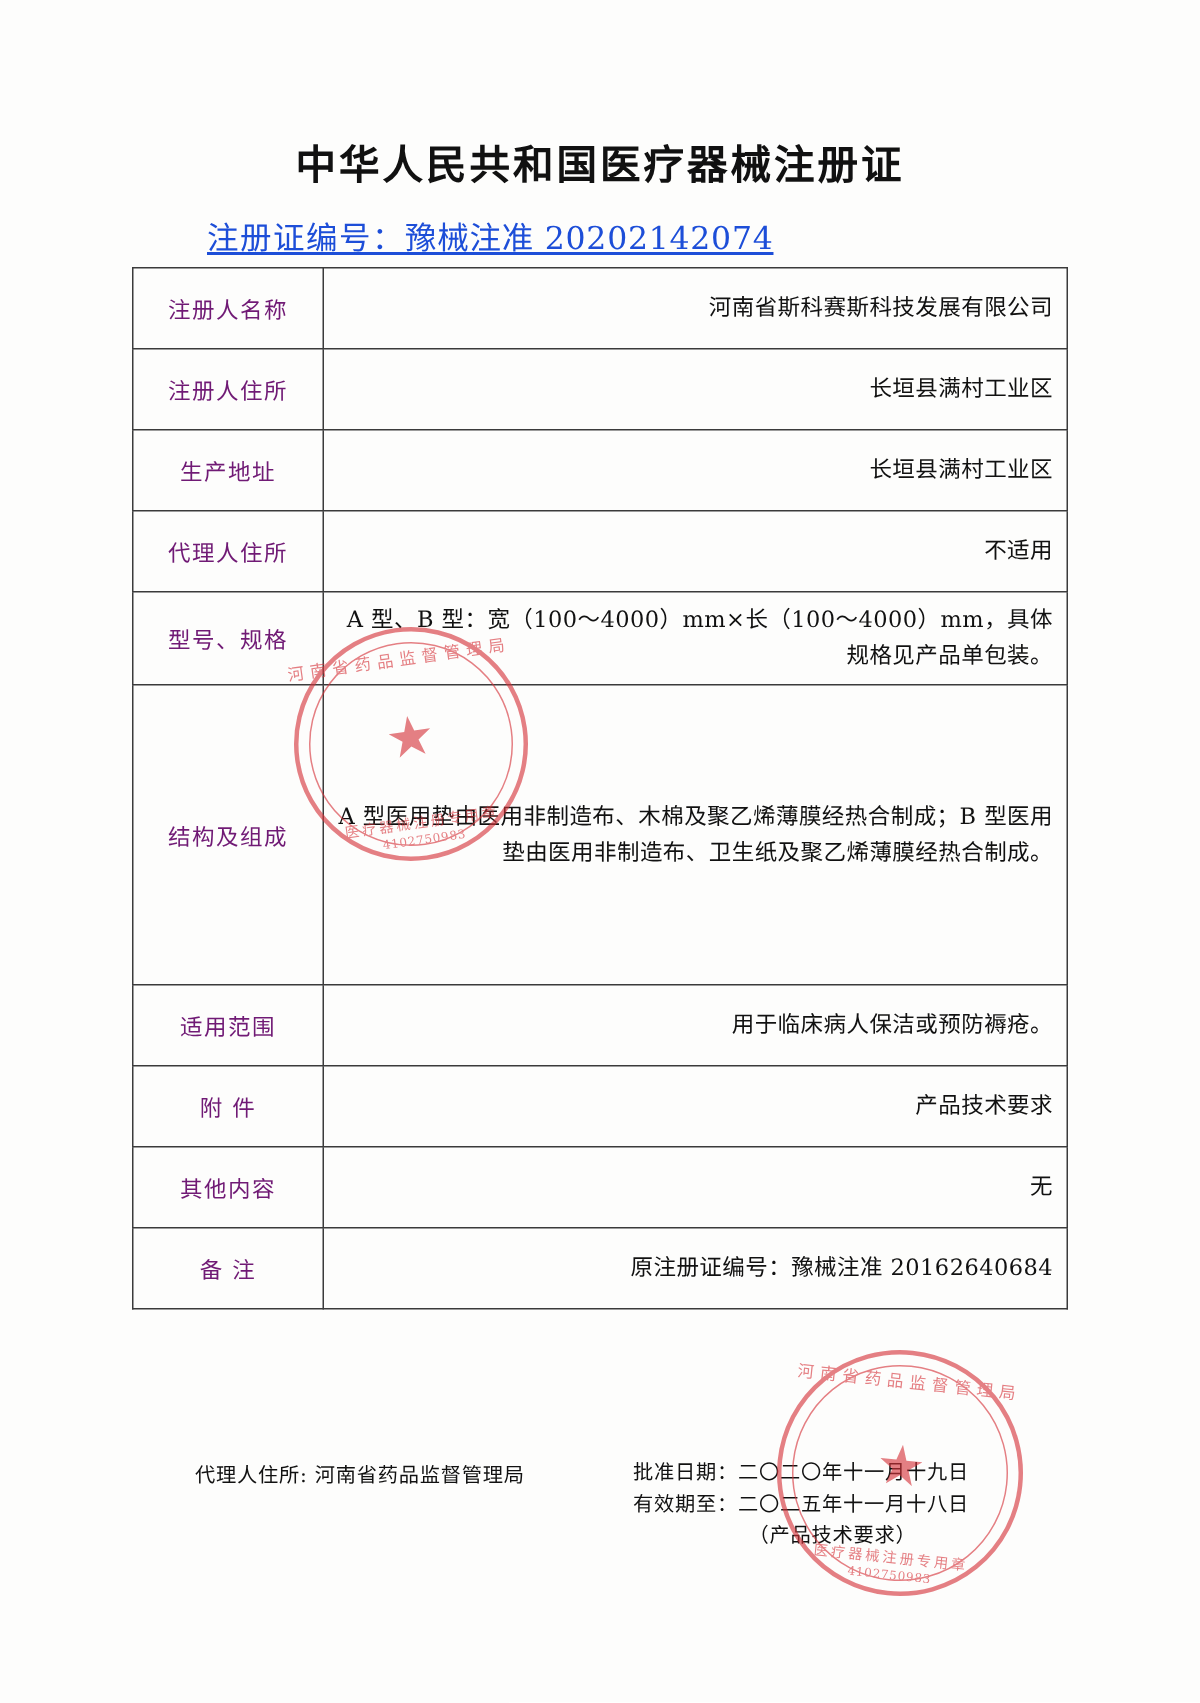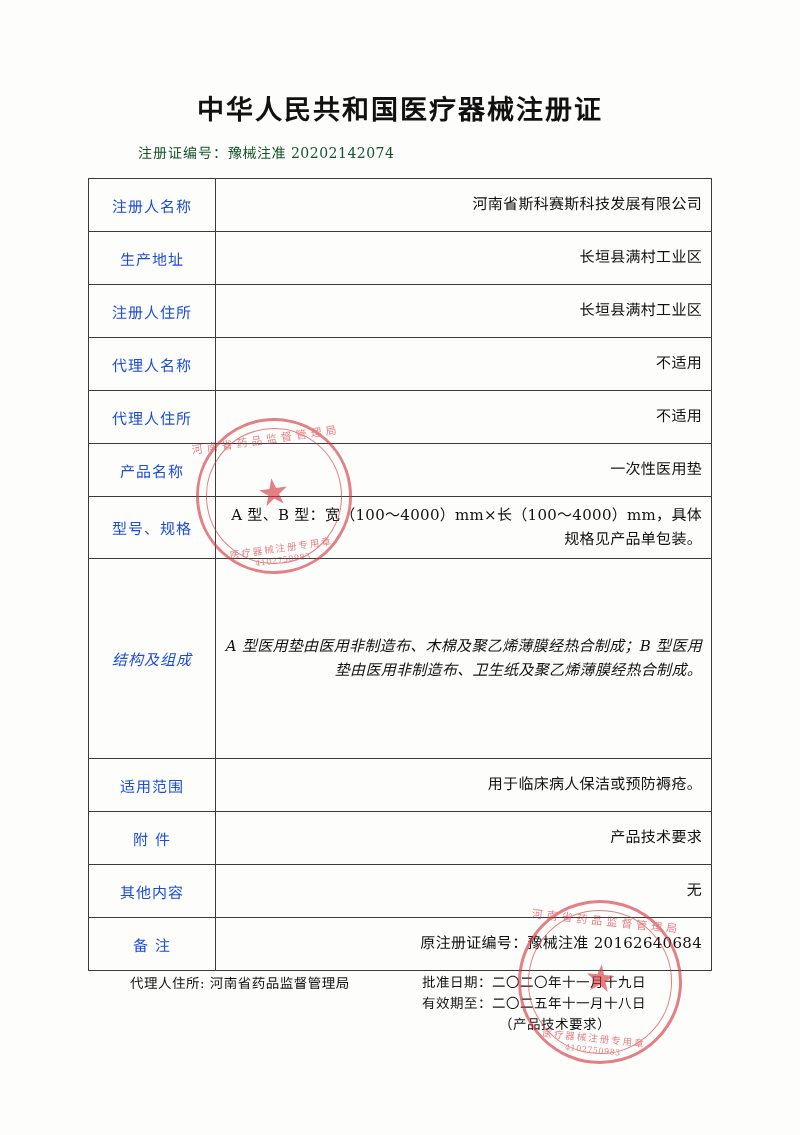--- a/index.html
+++ b/index.html
@@ -33,23 +33,24 @@
     font-weight: bold;
     letter-spacing: 2px;
     font-family: "DejaVu Serif", "Liberation Serif", serif;
     color: #111;
   }
 
   .reg-no-line {
     position: absolute;
     top: 142px;
     left: 138px;
-    font-size: 14px;
-    letter-spacing: 0.5px;
-    color: #14532d;
+    font-size: 21px;
+    letter-spacing: 0.5px;
+    color: #1d4ed8;
+    text-decoration: underline;
   }
   .reg-no-line .label { letter-spacing: 1px; }
   .reg-no-line .value { letter-spacing: 0.5px; }
 
   
   .cert-table {
     position: absolute;
     top: 178px;
     left: 88px;
     width: 624px;
@@ -61,34 +62,34 @@
     border: 1px solid #3b3b3b;
     padding: 0;
     vertical-align: middle;
     text-align: right;
   }
   .cert-table td.label-cell {
     width: 118px;
     text-align: center;
     font-size: 15px;
     letter-spacing: 1px;
-    padding: 6px 4px;
-    color: #1d4ed8;
+    padding: 16px 4px;
+    color: #701a75;
   }
   .cert-table td.value-cell {
     padding: 7px 9px;
     font-size: 15px;
     line-height: 1.55;
     letter-spacing: 0.3px;
     color: #111;
   }
 
   .row-h-normal { height: 53px; }
   .row-h-spec   { height: 62px; }
-  .row-h-struct { height: 200px; font-style: italic; }
+  .row-h-struct { height: 200px; }
 
   
   .footer {
     position: absolute;
     top: 972px;
     left: 88px;
     width: 624px;
     font-size: 13.5px;
     color: #111;
   }
@@ -194,38 +195,30 @@
     <span class="label">注册证编号：</span><span class="value">豫械注准 20202142074</span>
   </div>
 
   <table class="cert-table">
     <tbody>
       <tr class="row-h-normal">
         <td class="label-cell">注册人名称</td>
         <td class="value-cell">河南省斯科赛斯科技发展有限公司</td>
       </tr>
       <tr class="row-h-normal">
+        <td class="label-cell">注册人住所</td>
+        <td class="value-cell">长垣县满村工业区</td>
+      </tr>
+      <tr class="row-h-normal">
         <td class="label-cell">生产地址</td>
         <td class="value-cell">长垣县满村工业区</td>
       </tr>
       <tr class="row-h-normal">
-        <td class="label-cell">注册人住所</td>
-        <td class="value-cell">长垣县满村工业区</td>
-      </tr>
-      <tr class="row-h-normal">
-        <td class="label-cell">代理人名称</td>
-        <td class="value-cell">不适用</td>
-      </tr>
-      <tr class="row-h-normal">
         <td class="label-cell">代理人住所</td>
         <td class="value-cell">不适用</td>
-      </tr>
-      <tr class="row-h-normal">
-        <td class="label-cell">产品名称</td>
-        <td class="value-cell">一次性医用垫</td>
       </tr>
       <tr class="row-h-spec">
         <td class="label-cell">型号、规格</td>
         <td class="value-cell">A 型、B 型：宽（100～4000）mm×长（100～4000）mm，具体规格见产品单包装。</td>
       </tr>
       <tr class="row-h-struct">
         <td class="label-cell">结构及组成</td>
         <td class="value-cell">A 型医用垫由医用非制造布、木棉及聚乙烯薄膜经热合制成；B 型医用垫由医用非制造布、卫生纸及聚乙烯薄膜经热合制成。</td>
       </tr>
       <tr class="row-h-normal">

